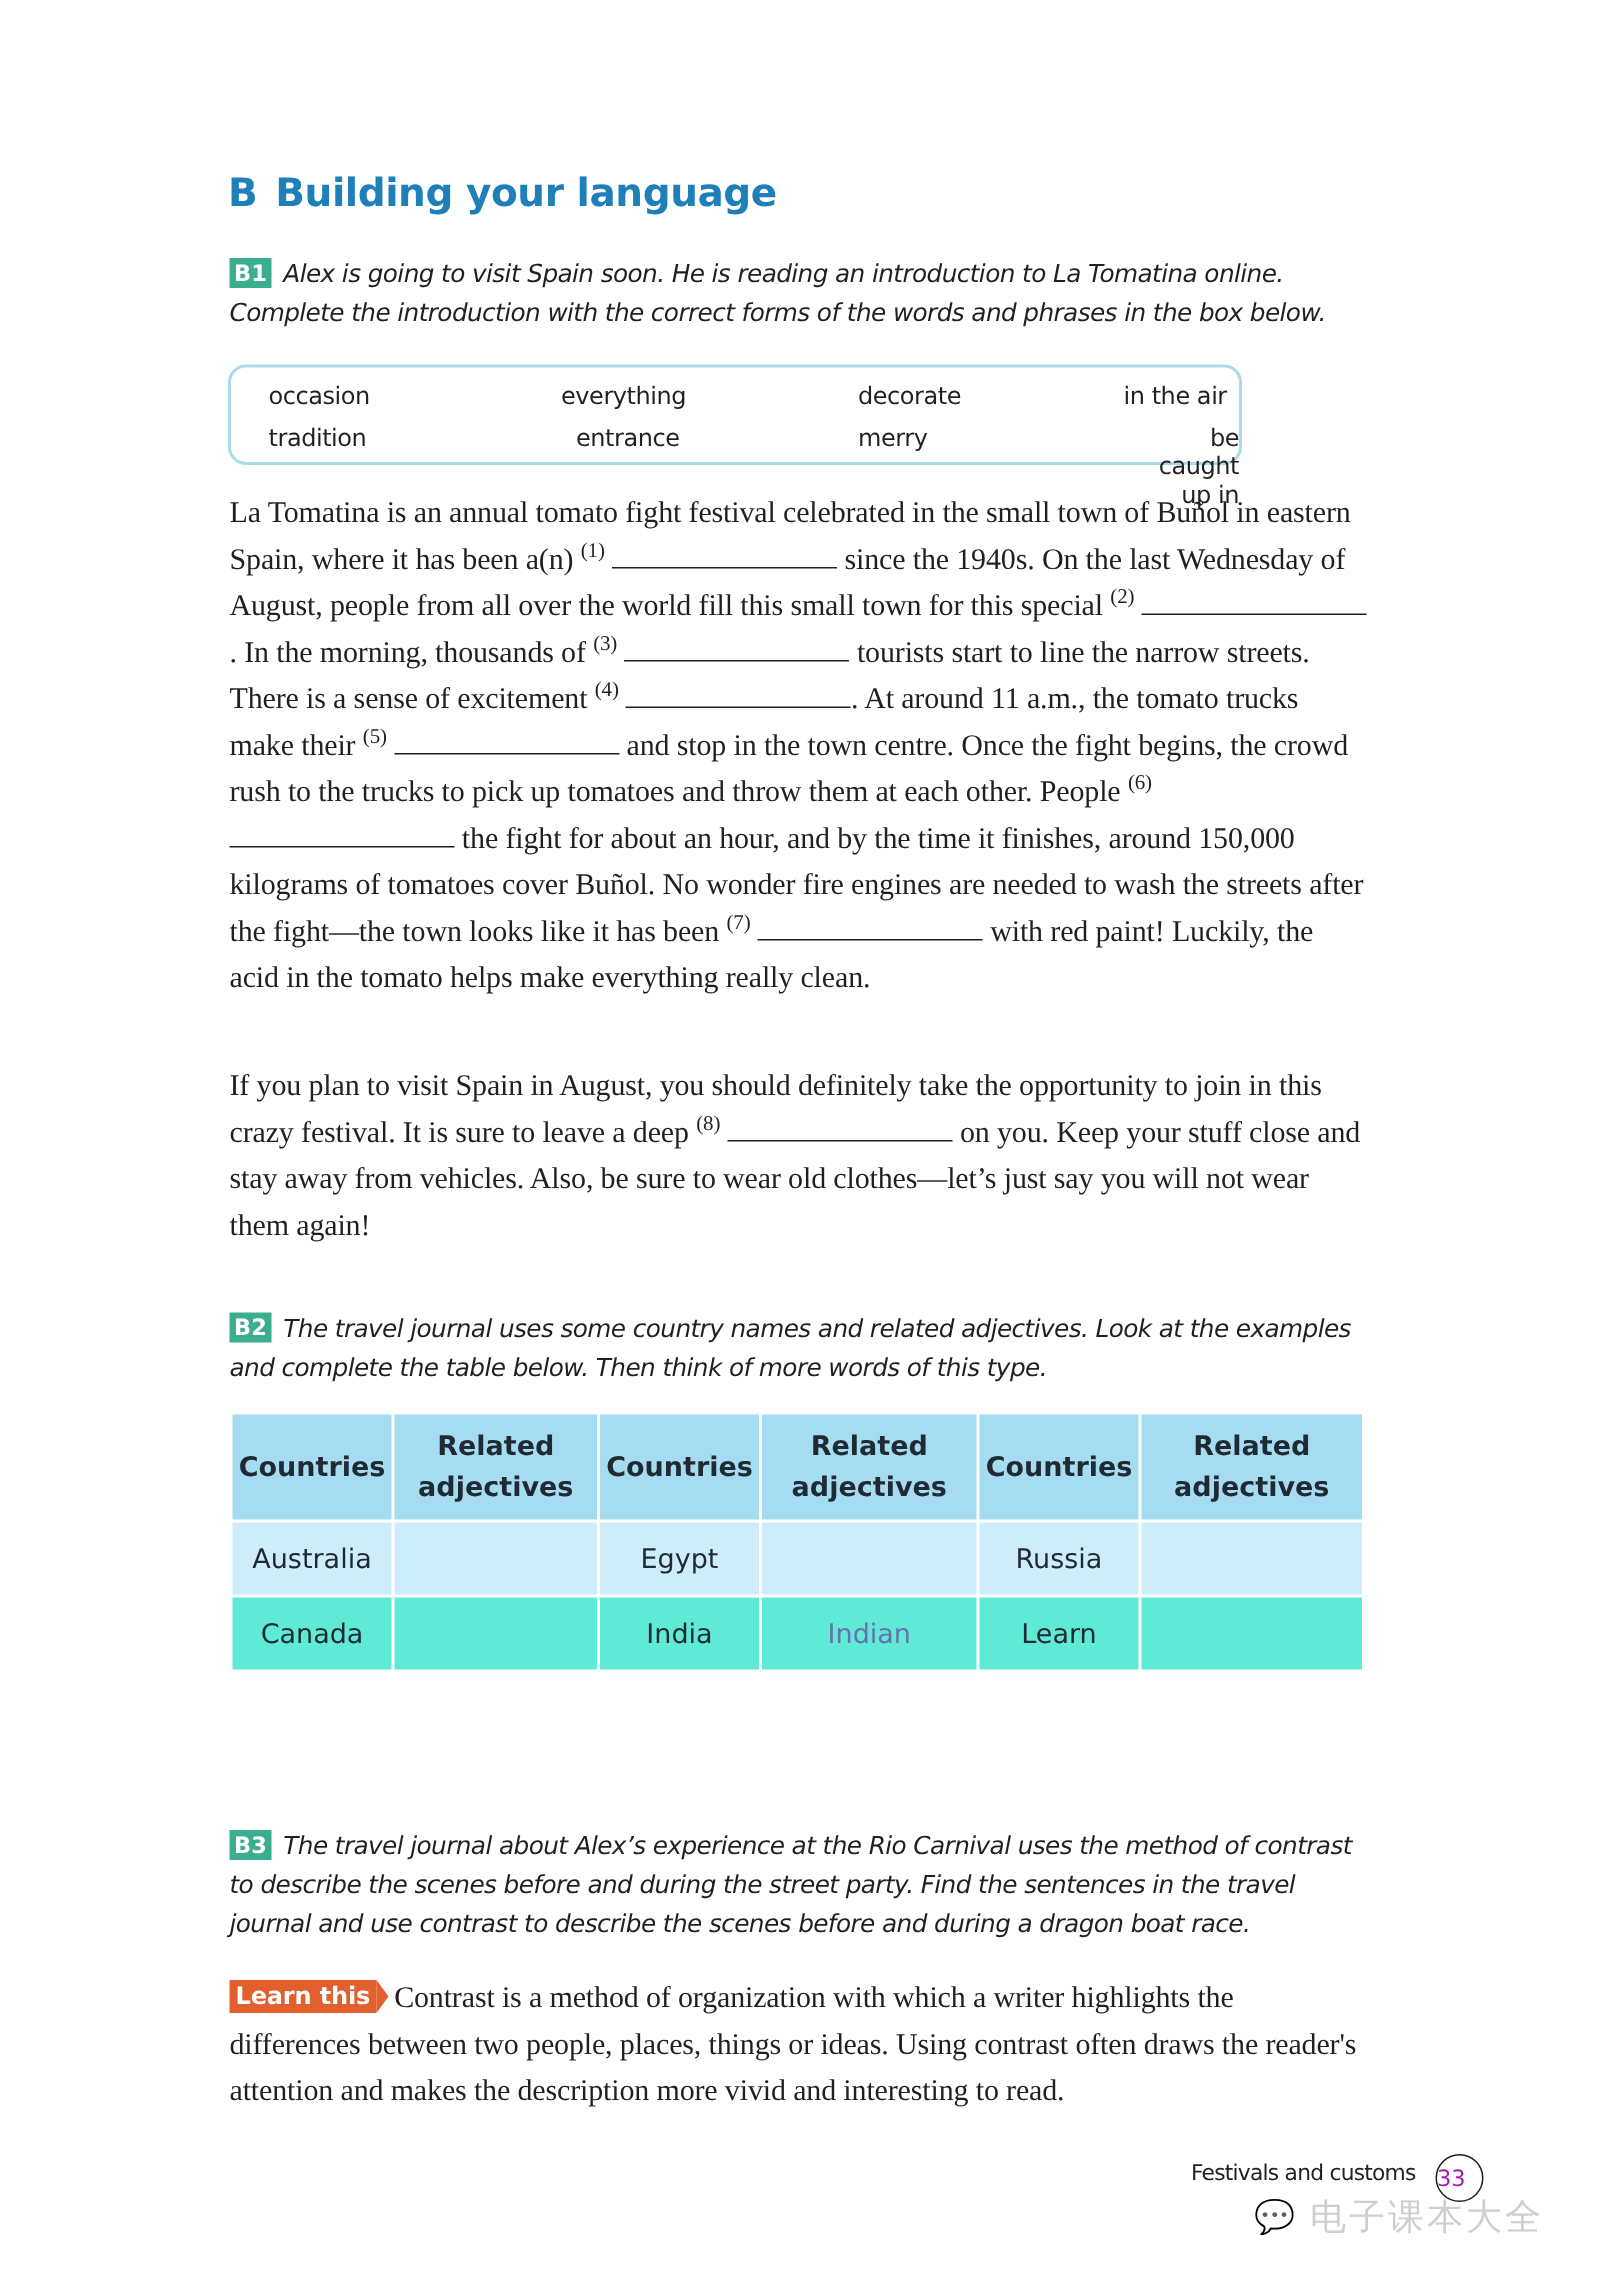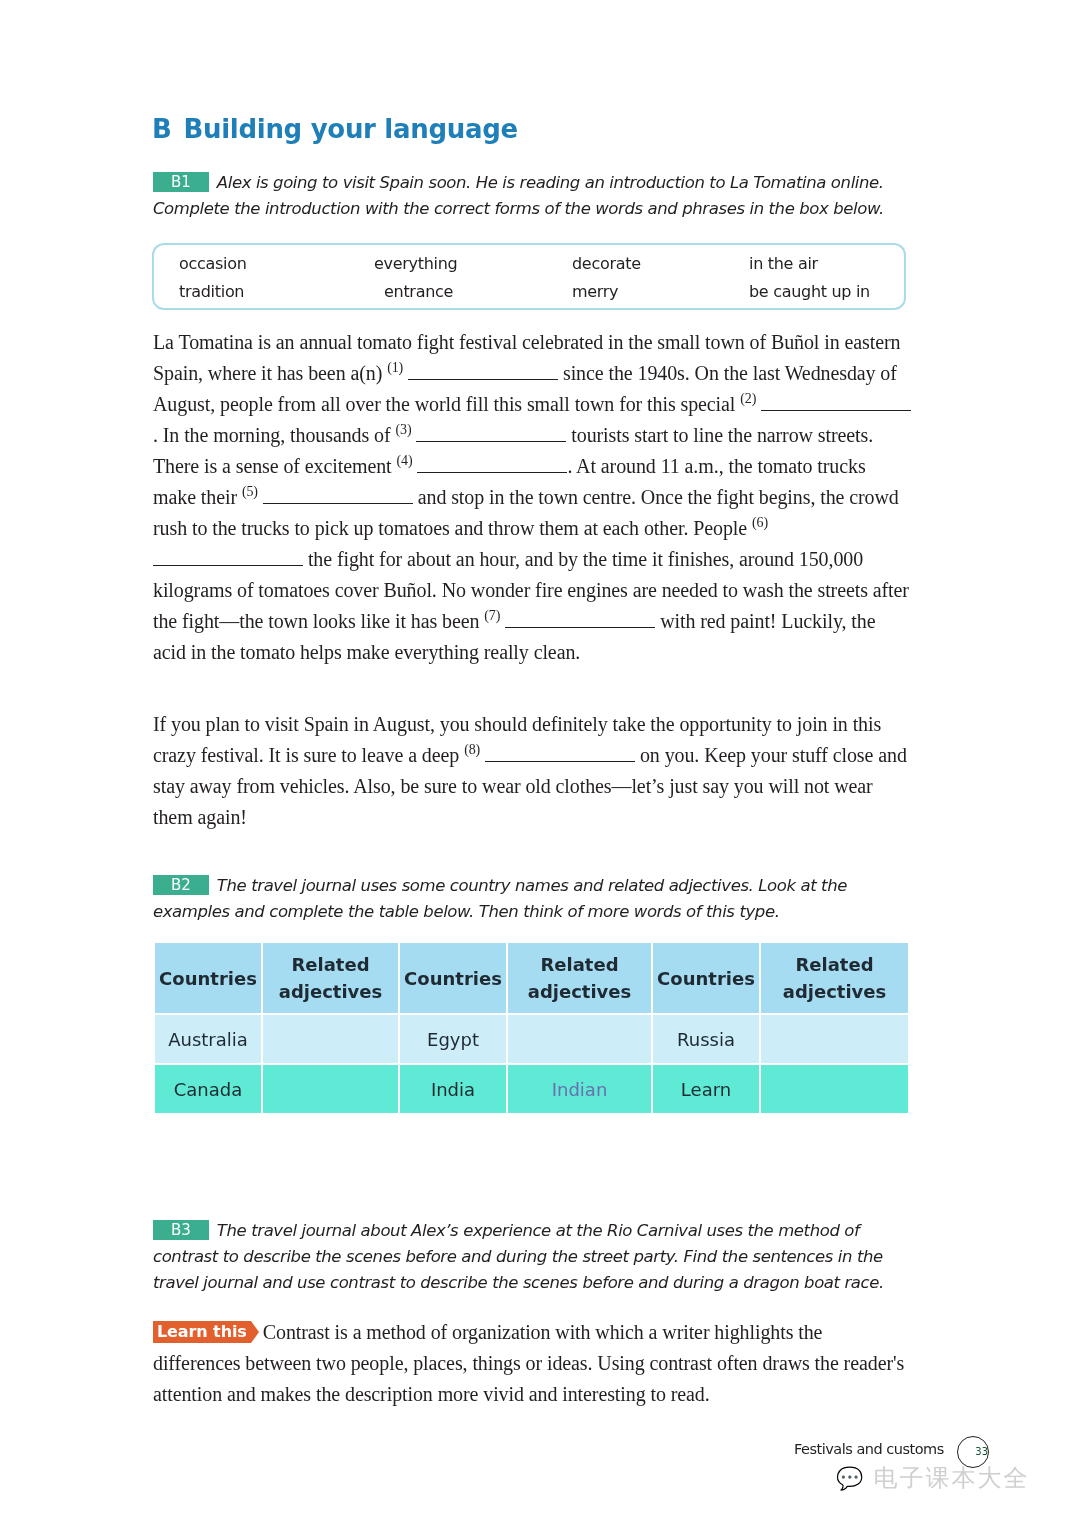--- a/index.html
+++ b/index.html
@@ -13,25 +13,25 @@
       color: #1f7fb8; letter-spacing: -0.3px; margin: 0;
     }
     .section-title .letter { margin-right: 12px; }
     .instruction {
       position: absolute; left: 153px; width: 760px;
       font-family: "DejaVu Sans", sans-serif; font-style: italic; font-size: 16.5px;
       line-height: 26px; color: #231f20; letter-spacing: -0.4px; margin: 0;
     }
     .badge {
       display: inline-block; background: #3aae8f; color: #ffffff;
-      font-style: normal; font-weight: normal; font-size: 15px; line-height: 20px;
-      padding: 0 18px; margin-right: 8px; vertical-align: 1px; letter-spacing: 0;
+      font-style: normal; font-weight: bold; font-size: 15px; line-height: 20px;
+      padding: 0 3px; margin-right: 8px; vertical-align: 1px; letter-spacing: 0;
     }
     .word-box {
-      position: absolute; left: 152px; top: 243px; width: 754px; height: 67px;
+      position: absolute; left: 152px; top: 243px; width: 676px; height: 67px;
       border: 2px solid #a9dbe9; border-radius: 12px; box-sizing: border-box;
       font-family: "DejaVu Sans", sans-serif; font-size: 16px; color: #231f20;
     }
     .word-box .w { position: absolute; letter-spacing: -0.3px; }
     .para {
       position: absolute; left: 153px; width: 760px; margin: 0;
       font-size: 20px; line-height: 31px; color: #231f20; letter-spacing: -0.1px;
     }
     .para sup { font-size: 14px; vertical-align: 8px; line-height: 0; }
     .blank { display: inline-block; width: 150px; border-bottom: 1px solid #231f20; height: 18px; vertical-align: baseline; }
@@ -49,21 +49,21 @@
       font-family: "DejaVu Sans", sans-serif; font-weight: bold; font-size: 16px;
       line-height: 22px; padding: 0 4px 0 4px; margin-right: 12px; vertical-align: 2px;
     }
     .learn-label::after {
       content: ""; position: absolute; right: -8px; top: 0;
       border-top: 11px solid transparent; border-bottom: 11px solid transparent; border-left: 8px solid #e25f2e;
     }
     .footer-text { position: absolute; left: 794px; top: 1441px; font-family: "DejaVu Sans", sans-serif; font-size: 14.5px; color: #231f20; letter-spacing: -0.5px; }
     .page-num {
       position: absolute; left: 957px; top: 1436px; width: 30px; height: 30px; border: 1.5px solid #231f20;
-      border-radius: 50%; font-family: "DejaVu Sans", sans-serif; font-size: 10px; text-align: right; line-height: 30px; color: #14532d;
+      border-radius: 50%; font-family: "DejaVu Sans", sans-serif; font-size: 15px; text-align: left; line-height: 30px; color: #a21caf;
     }
     .watermark { position: absolute; left: 836px; top: 1462px; color: #cfcfcf; font-family: "DejaVu Sans", sans-serif; font-size: 24px; letter-spacing: 2px; display: flex; align-items: center; }
     .watermark .wm-icon { font-size: 22px; margin-right: 8px; color: #d0d0d0; }
   </style>
 </head>
 <body>
 
 <h2 class="section-title">
   <span class="letter">B</span><span>Building your language</span>
 </h2>

